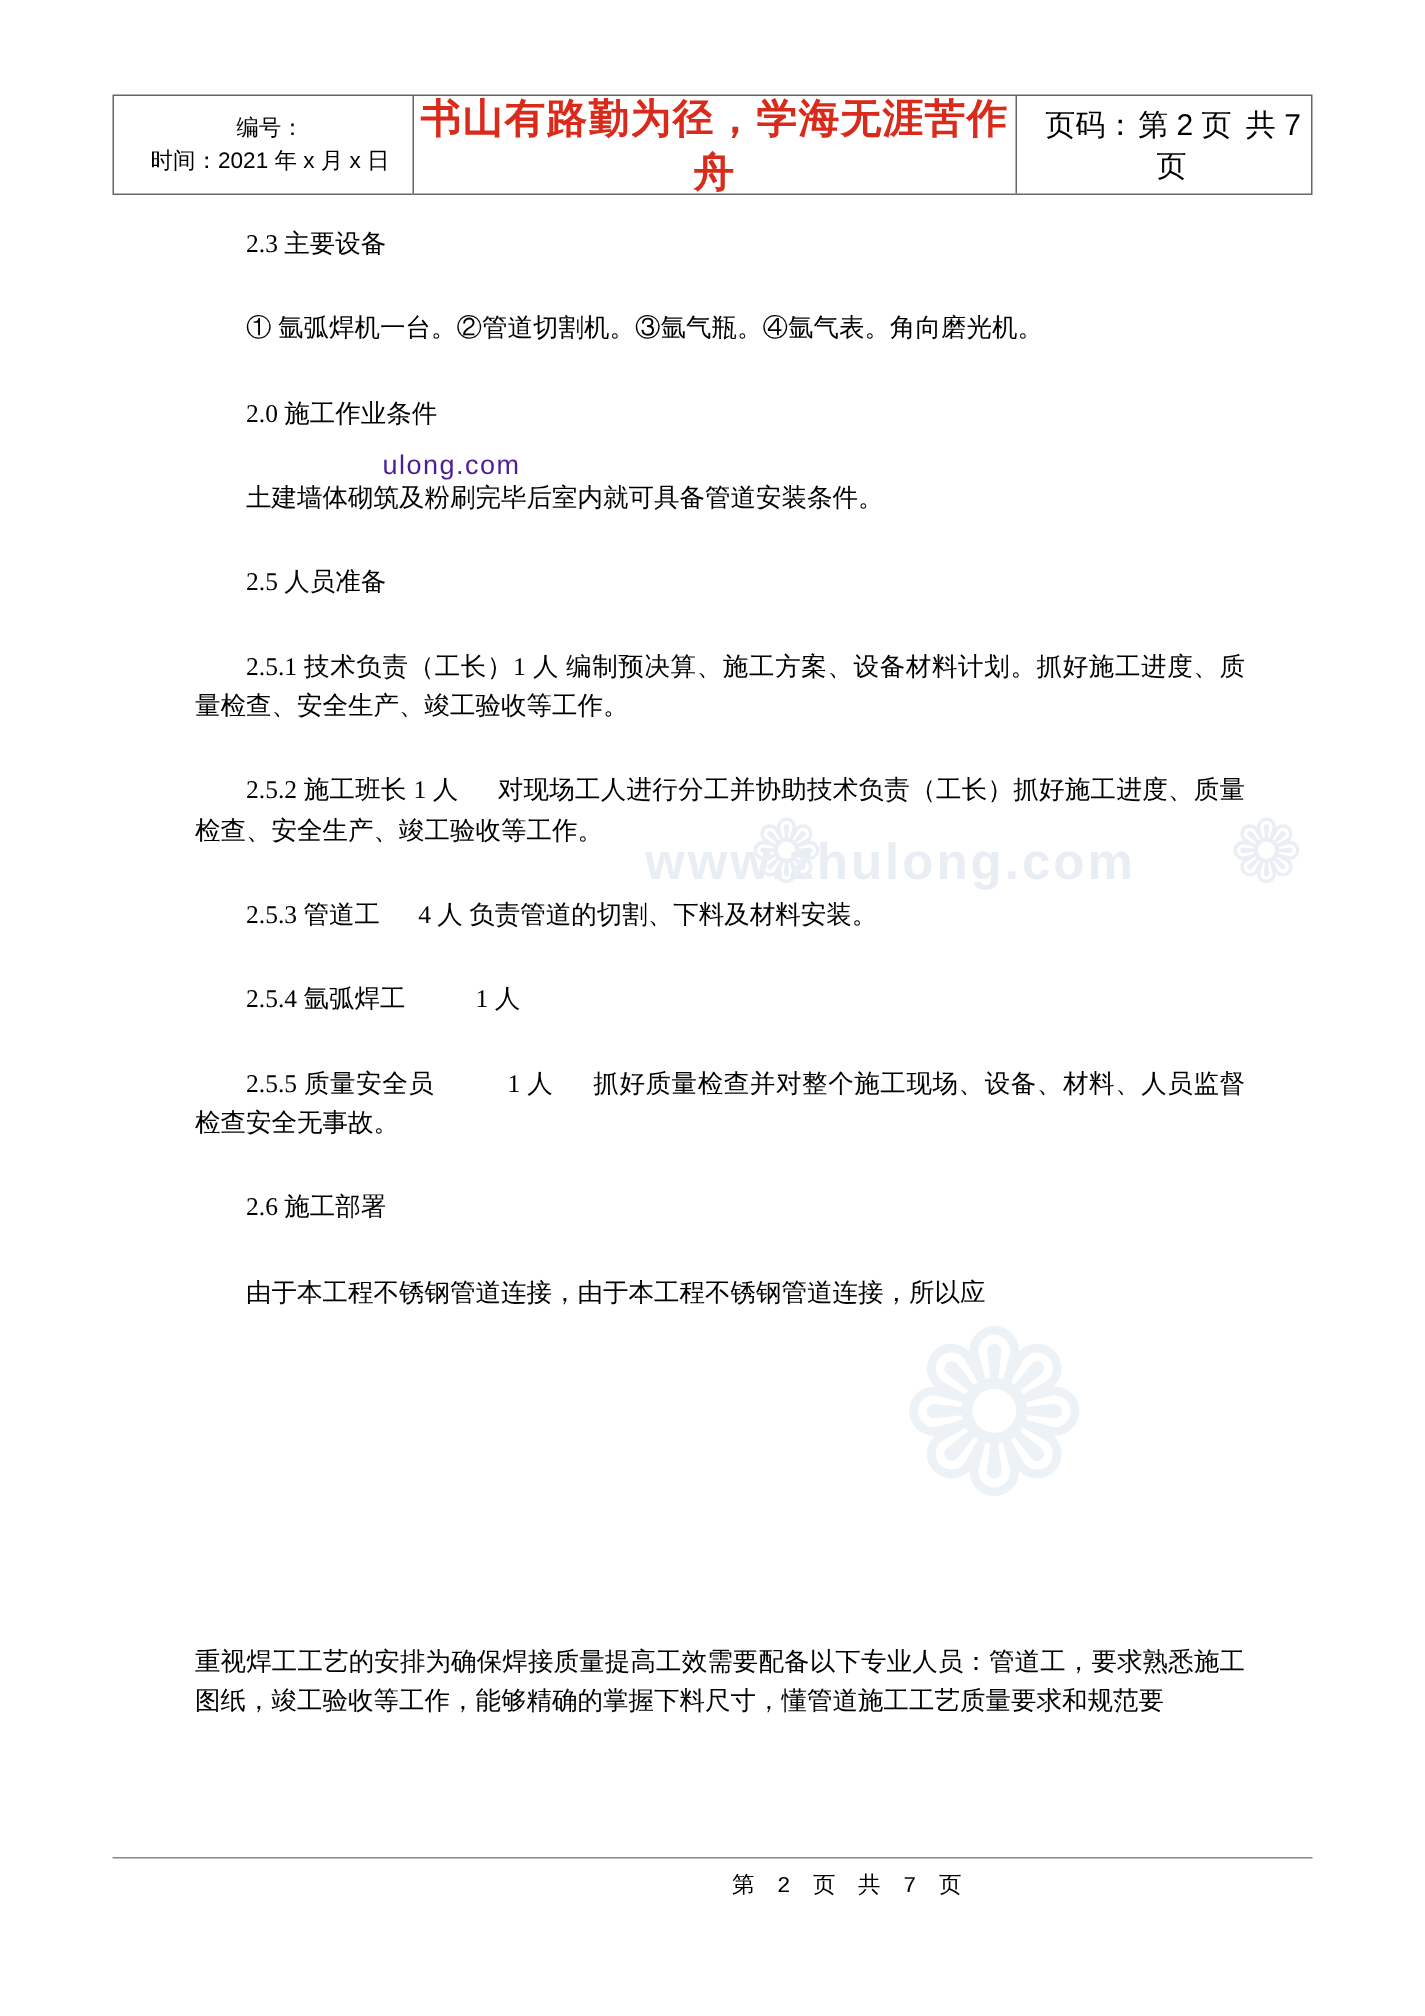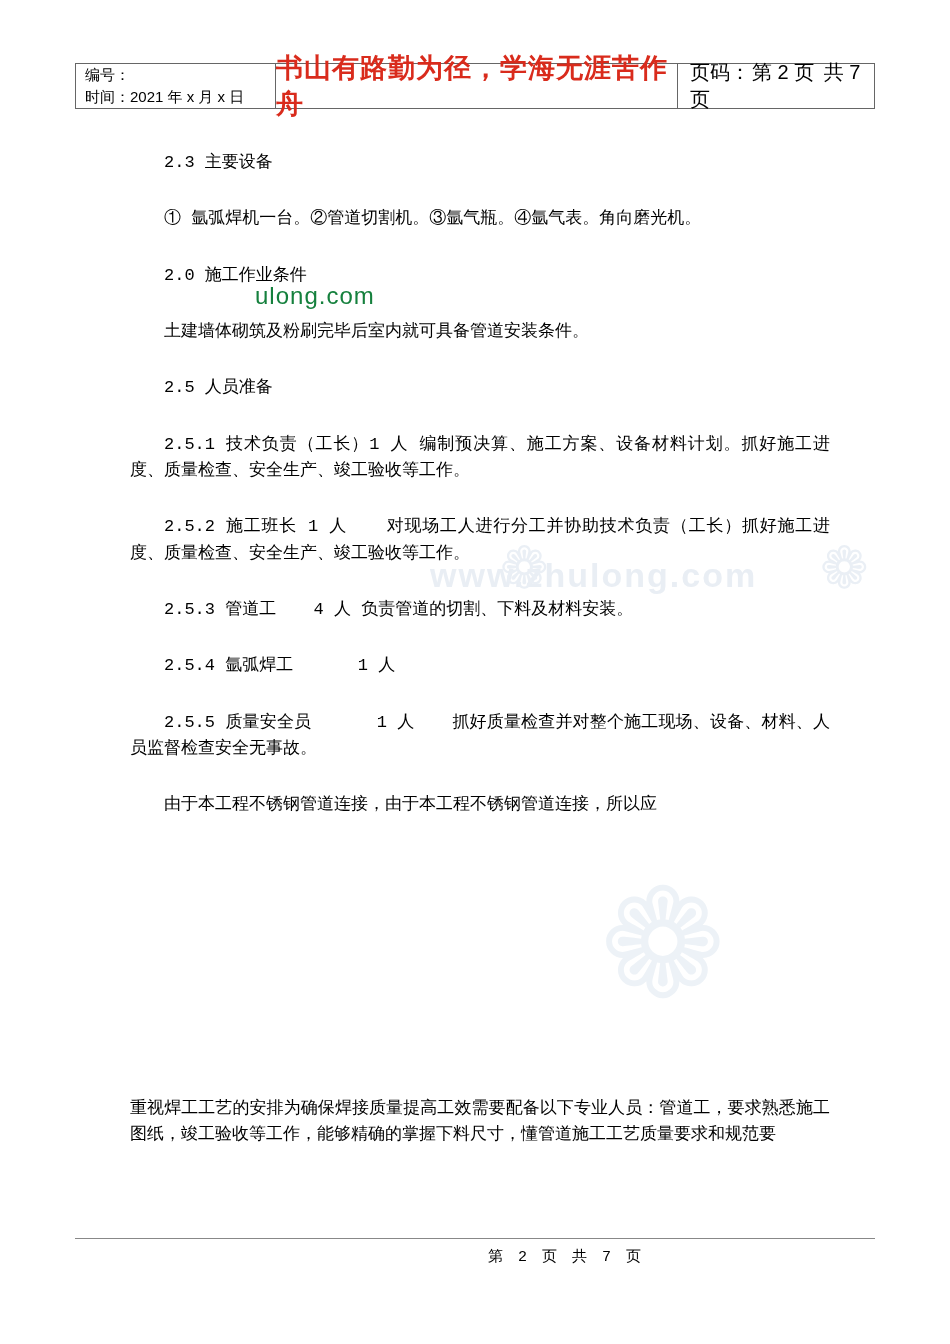--- a/index.html
+++ b/index.html
@@ -18,24 +18,24 @@
 
   
   .wm {
     position: absolute;
     pointer-events: none;
     user-select: none;
     z-index: 0;
   }
   .wm-text-1 {
     left: 255px;
-    top: 282px;
-    font-family: "Liberation Sans", sans-serif;
-    font-size: 24px;
-    color: #15803d;
+    top: 300px;
+    font-family: "Liberation Sans", sans-serif;
+    font-size: 18px;
+    color: #4c1d95;
     letter-spacing: 1px;
   }
   .wm-text-2 {
     left: 430px;
     top: 556px;
     font-family: "Liberation Sans", sans-serif;
     font-size: 34px;
     color: #e9eef4;
     letter-spacing: 2px;
     font-weight: bold;
@@ -48,27 +48,28 @@
   .wm-flower-1 { left: 500px; top: 540px; font-size: 58px; }
   .wm-flower-2 { left: 820px; top: 540px; font-size: 58px; }
   .wm-flower-3 { left: 600px; top: 870px; font-size: 150px; color: #edf2f7; }
 
   
   .header {
     position: absolute;
     left: 75px;
     top: 63px;
     width: 800px;
-    height: 46px;
+    height: 67px;
     border: 1px solid #666666;
     box-sizing: border-box;
     display: flex;
     align-items: stretch;
     z-index: 2;
     background: transparent;
+    text-align: center;
   }
   .header-cell {
     display: flex;
     flex-direction: column;
     justify-content: center;
     box-sizing: border-box;
   }
   .header-left {
     width: 200px;
     border-right: 1px solid #666666;
@@ -99,21 +100,20 @@
   }
   .header-right .pg-num { margin: 0 2px; }
 
   
   .content {
     position: absolute;
     left: 130px;
     top: 150px;
     width: 700px;
     z-index: 1;
-    font-family: Liberation Mono, monospace;
   }
   p.para {
     margin: 0 0 30px 0;
     font-size: 17px;
     line-height: 1.55;
     text-indent: 2em;
     text-align: justify;
   }
   p.para.noindent {
     text-indent: 0;
@@ -176,20 +176,21 @@
   <p class="para">2.3 主要设备</p>
   <p class="para">① 氩弧焊机一台。②管道切割机。③氩气瓶。④氩气表。角向磨光机。</p>
   <p class="para">2.0 施工作业条件</p>
   <p class="para">土建墙体砌筑及粉刷完毕后室内就可具备管道安装条件。</p>
   <p class="para">2.5 人员准备</p>
   <p class="para">2.5.1 技术负责（工长）1 人 编制预决算、施工方案、设备材料计划。抓好施工进度、质量检查、安全生产、竣工验收等工作。</p>
   <p class="para">2.5.2 施工班长 1 人 　 对现场工人进行分工并协助技术负责（工长）抓好施工进度、质量检查、安全生产、竣工验收等工作。</p>
   <p class="para">2.5.3 管道工 　 4 人 负责管道的切割、下料及材料安装。</p>
   <p class="para">2.5.4 氩弧焊工 　 　 1 人</p>
   <p class="para">2.5.5 质量安全员 　 　 1 人 　 抓好质量检查并对整个施工现场、设备、材料、人员监督检查安全无事故。</p>
+  <p class="para">2.6 施工部署</p>
   <p class="para">由于本工程不锈钢管道连接，由于本工程不锈钢管道连接，所以应</p>
   <div class="gap-big"></div>
 </div>
 
 <div style="position:absolute; left:130px; top:1095px; width:700px; z-index:1;">
   <p class="para noindent">重视焊工工艺的安排为确保焊接质量提高工效需要配备以下专业人员：管道工，要求熟悉施工图纸，竣工验收等工作，能够精确的掌握下料尺寸，懂管道施工工艺质量要求和规范要</p>
 </div>
 
 <div class="footer">
   <div class="footer-line"></div>

